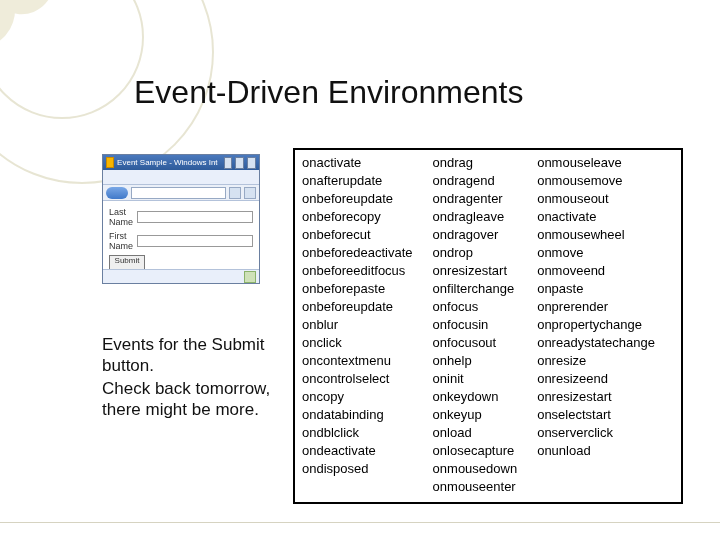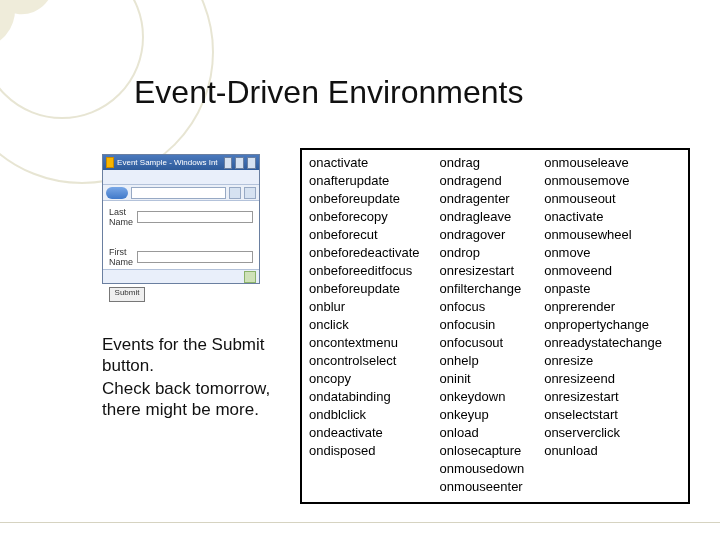--- a/index.html
+++ b/index.html
@@ -14,30 +14,30 @@
   .screenshot{position:absolute;left:102px;top:154px;width:156px;height:128px;border:1px solid #6a7fa0;background:#fff;}
   .ss-titlebar{height:15px;background:linear-gradient(#4a79bd,#2e5b9a);display:flex;align-items:center;padding:0 3px;gap:3px;}
   .ss-titlebar .ss-ico{width:9px;height:9px;background:#f7b500;border:1px solid #c98900;}
   .ss-t{color:#fff;font-size:8px;white-space:nowrap;overflow:hidden;}
   .ss-winbtn{width:10px;height:10px;background:#d6e2f1;border:1px solid #6a7fa0;}
   .ss-toolbar{height:14px;background:#e9effa;border-bottom:1px solid #b3c2da;display:flex;align-items:center;}
   .ss-addr{height:15px;background:#ebf0f8;border-bottom:1px solid #b3c2da;display:flex;align-items:center;padding:0 3px;gap:3px;}
   .ss-nav{width:22px;height:12px;background:linear-gradient(#79a7e6,#4079c9);border-radius:6px;}
   .ss-url{flex:1;height:10px;background:#fff;border:1px solid #97a9c4;}
   .ss-go{width:10px;height:10px;background:#d6e2f1;border:1px solid #97a9c4;}
-  .ss-body{padding:6px 6px;display:flex;flex-direction:column;gap:20px;}
+  .ss-body{padding:6px 6px;display:flex;flex-direction:column;gap:4px;}
   .ss-row{display:flex;align-items:center;gap:4px;font-size:9px;color:#333;}
   .ss-row input.txt{flex:1;height:10px;border:1px solid #999;background:#fff;font-size:8px;padding:0 2px;}
   .ss-btn{width:34px;height:13px;font-size:8px;background:#efefef;border:1px solid #777;display:flex;align-items:flex-start;justify-content:center;}
   .ss-status{position:absolute;left:0;right:0;bottom:0;height:13px;background:#e9effa;border-top:1px solid #b3c2da;display:flex;align-items:center;justify-content:flex-end;padding:0 3px;}
   .ss-status-icon{width:10px;height:10px;background:#cfe1b8;border:1px solid #8bb26a;}
   .caption{position:absolute;left:102px;font-size:17px;line-height:1.25;color:#111;}
   .cap1{top:314px;width:190px;margin-top:20px;}
   .cap2{top:378px;width:190px;}
-  .eventbox{position:absolute;left:300px;top:148px;width:390px;height:356px;border:2px solid #000;padding:4px 7px;box-sizing:border-box;}
+  .eventbox{position:absolute;left:293px;top:148px;width:390px;height:356px;border:2px solid #000;padding:4px 7px;box-sizing:border-box;}
   .cols{display:flex;gap:20px;height:100%;}
   .col{display:flex;flex-direction:column;font-size:13px;line-height:18px;color:#000;}
   .footer-rule{position:absolute;left:0;bottom:17px;width:720px;height:1px;background:#d6d3c1;}
 </style>
 </head>
 <body>
 
 <div class="bg-deco">
   <div class="circ c1"></div>
   <div class="circ c2"></div>
@@ -89,20 +89,21 @@
 <div class="eventbox">
   <div class="cols">
     <div class="col">
         <span>onactivate</span>
         <span>onafterupdate</span>
         <span>onbeforeupdate</span>
         <span>onbeforecopy</span>
         <span>onbeforecut</span>
         <span>onbeforedeactivate</span>
         <span>onbeforeeditfocus</span>
+        <span>onbeforepaste</span>
         <span>onbeforeupdate</span>
         <span>onblur</span>
         <span>onclick</span>
         <span>oncontextmenu</span>
         <span>oncontrolselect</span>
         <span>oncopy</span>
         <span>ondatabinding</span>
         <span>ondblclick</span>
         <span>ondeactivate</span>
         <span>ondisposed</span>

